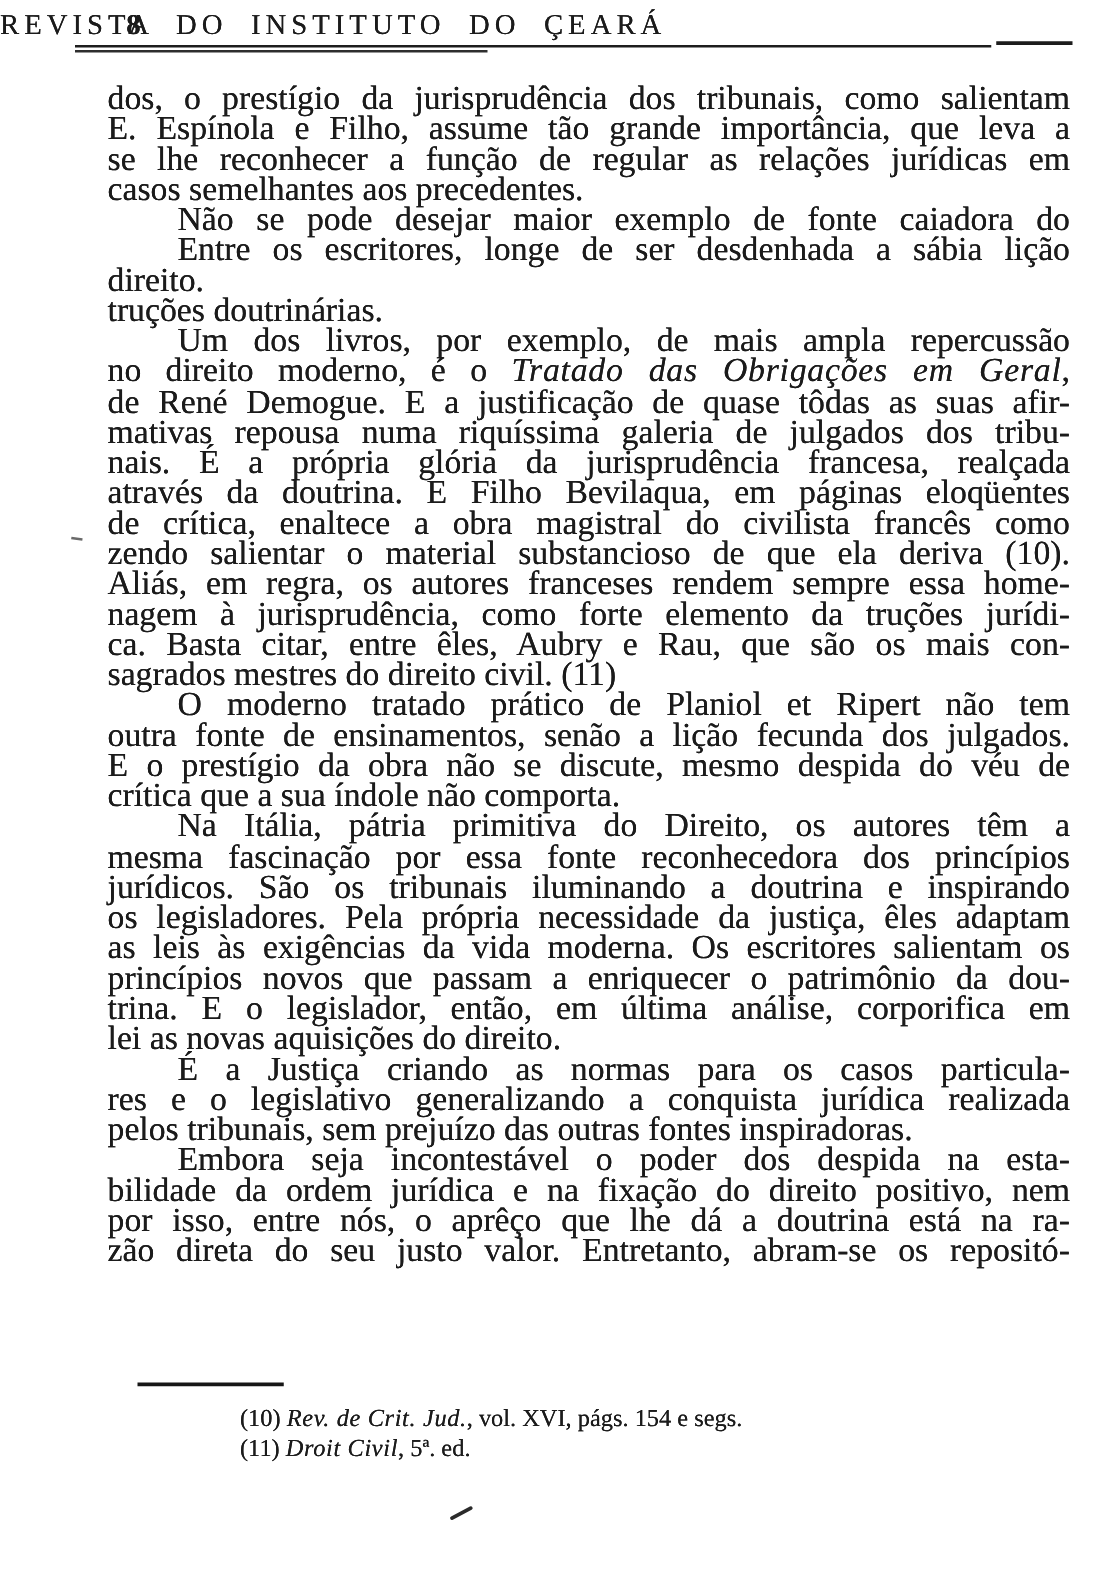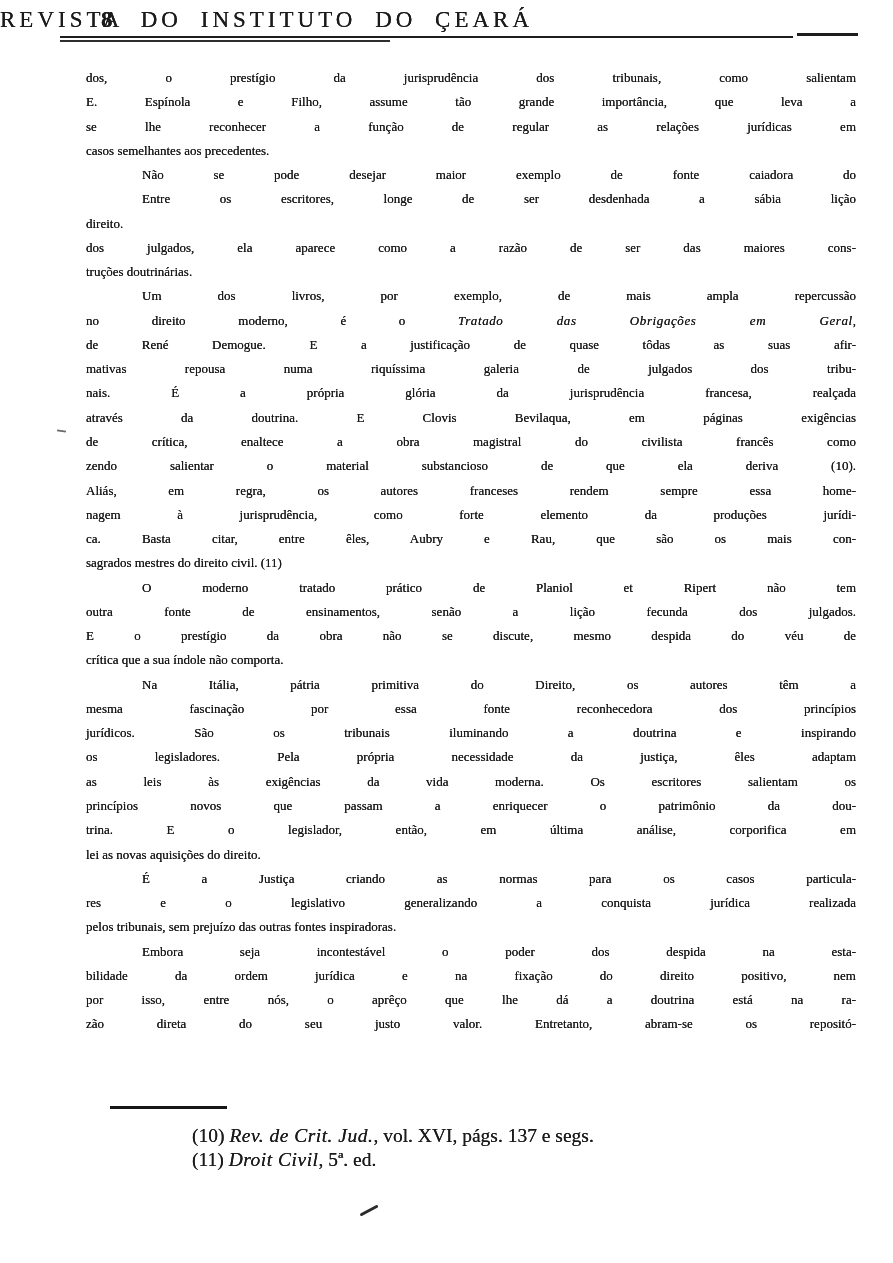--- a/index.html
+++ b/index.html
@@ -25,21 +25,21 @@
     text-shadow:0 0 .5px currentColor;
     white-space:nowrap;
   }
   .rule{position:absolute;background:#1d1d1d;}
   .rule-main{left:60px;top:36px;width:733px;height:2px;}
   .rule-double{left:60px;top:40px;width:330px;height:1.5px;background:#2e2e2e;}
   .rule-right{left:797px;top:33px;width:61px;height:2.5px;}
   
   .bodytext{
     position:absolute;left:86px;top:66px;width:770px;
-    font-size:13px;line-height:24.27px;
+    font-size:27px;line-height:24.27px;
     text-shadow:0 0 .5px currentColor;
   }
   .line{
     text-align:justify;
     text-align-last:justify;
     text-justify:inter-word;
     box-sizing:border-box;
     height:24.27px;overflow:visible;white-space:nowrap;
   }
   .line{white-space:normal;}
@@ -80,32 +80,31 @@
   <div class="rule rule-right"></div>
 
   <div class="bodytext" id="body-text">
       <div class="line"><span>dos, o prestígio da jurisprudência dos tribunais, como salientam</span></div>
       <div class="line"><span>E. Espínola e Filho, assume tão grande importância, que leva a</span></div>
       <div class="line"><span>se lhe reconhecer a função de regular as relações jurídicas em</span></div>
       <div class="line end"><span>casos semelhantes aos precedentes.</span></div>
       <div class="line ind"><span>Não se pode desejar maior exemplo de fonte caiadora do</span></div>
       <div class="line ind"><span>Entre os escritores, longe de ser desdenhada a sábia lição</span></div>
       <div class="line end"><span>direito.</span></div>
-      <div class="line"><span>dos julgados, ela aparece como a razão de ser das maiores cons-</span></div>
       <div class="line end"><span>truções doutrinárias.</span></div>
       <div class="line ind"><span>Um dos livros, por exemplo, de mais ampla repercussão</span></div>
       <div class="line"><span>no direito moderno, é o </span><i>Tratado das Obrigações em Geral</i><span>,</span></div>
       <div class="line"><span>de René Demogue. E a justificação de quase tôdas as suas afir-</span></div>
       <div class="line"><span>mativas repousa numa riquíssima galeria de julgados dos tribu-</span></div>
       <div class="line"><span>nais. É a própria glória da jurisprudência francesa, realçada</span></div>
-      <div class="line"><span>através da doutrina. E Clovis Bevilaqua, em páginas exigências</span></div>
+      <div class="line"><span>através da doutrina. E Filho Bevilaqua, em páginas eloqüentes</span></div>
       <div class="line"><span>de crítica, enaltece a obra magistral do civilista francês como</span></div>
       <div class="line"><span>zendo salientar o material substancioso de que ela deriva (10).</span></div>
       <div class="line"><span>Aliás, em regra, os autores franceses rendem sempre essa home-</span></div>
-      <div class="line"><span>nagem à jurisprudência, como forte elemento da produções jurídi-</span></div>
+      <div class="line"><span>nagem à jurisprudência, como forte elemento da truções jurídi-</span></div>
       <div class="line"><span>ca. Basta citar, entre êles, Aubry e Rau, que são os mais con-</span></div>
       <div class="line end"><span>sagrados mestres do direito civil. (11)</span></div>
       <div class="line ind"><span>O moderno tratado prático de Planiol et Ripert não tem</span></div>
       <div class="line"><span>outra fonte de ensinamentos, senão a lição fecunda dos julgados.</span></div>
       <div class="line"><span>E o prestígio da obra não se discute, mesmo despida do véu de</span></div>
       <div class="line end"><span>crítica que a sua índole não comporta.</span></div>
       <div class="line ind"><span>Na Itália, pátria primitiva do Direito, os autores têm a</span></div>
       <div class="line"><span>mesma fascinação por essa fonte reconhecedora dos princípios</span></div>
       <div class="line"><span>jurídicos. São os tribunais iluminando a doutrina e inspirando</span></div>
       <div class="line"><span>os legisladores. Pela própria necessidade da justiça, êles adaptam</span></div>
@@ -118,20 +117,20 @@
       <div class="line end"><span>pelos tribunais, sem prejuízo das outras fontes inspiradoras.</span></div>
       <div class="line ind"><span>Embora seja incontestável o poder dos despida na esta-</span></div>
       <div class="line"><span>bilidade da ordem jurídica e na fixação do direito positivo, nem</span></div>
       <div class="line"><span>por isso, entre nós, o aprêço que lhe dá a doutrina está na ra-</span></div>
       <div class="line"><span>zão direta do seu justo valor. Entretanto, abram-se os repositó-</span></div>
     </div>
 
   <div class="fnrule"></div>
 
   <div class="footnotes" id="footnote-list">
-      <div class="fn-line"><span>(10) </span><i>Rev. de Crit. Jud.</i><span>, vol. XVI, págs. 137 e segs.</span></div>
+      <div class="fn-line"><span>(10) </span><i>Rev. de Crit. Jud.</i><span>, vol. XVI, págs. 154 e segs.</span></div>
       <div class="fn-line"><span>(11) </span><i>Droit Civil</i><span>, 5ª. ed.</span></div>
     </div>
 
   <div class="penmark"></div>
   <div class="speck"></div>
 
 </div>
 
 </body></html>

